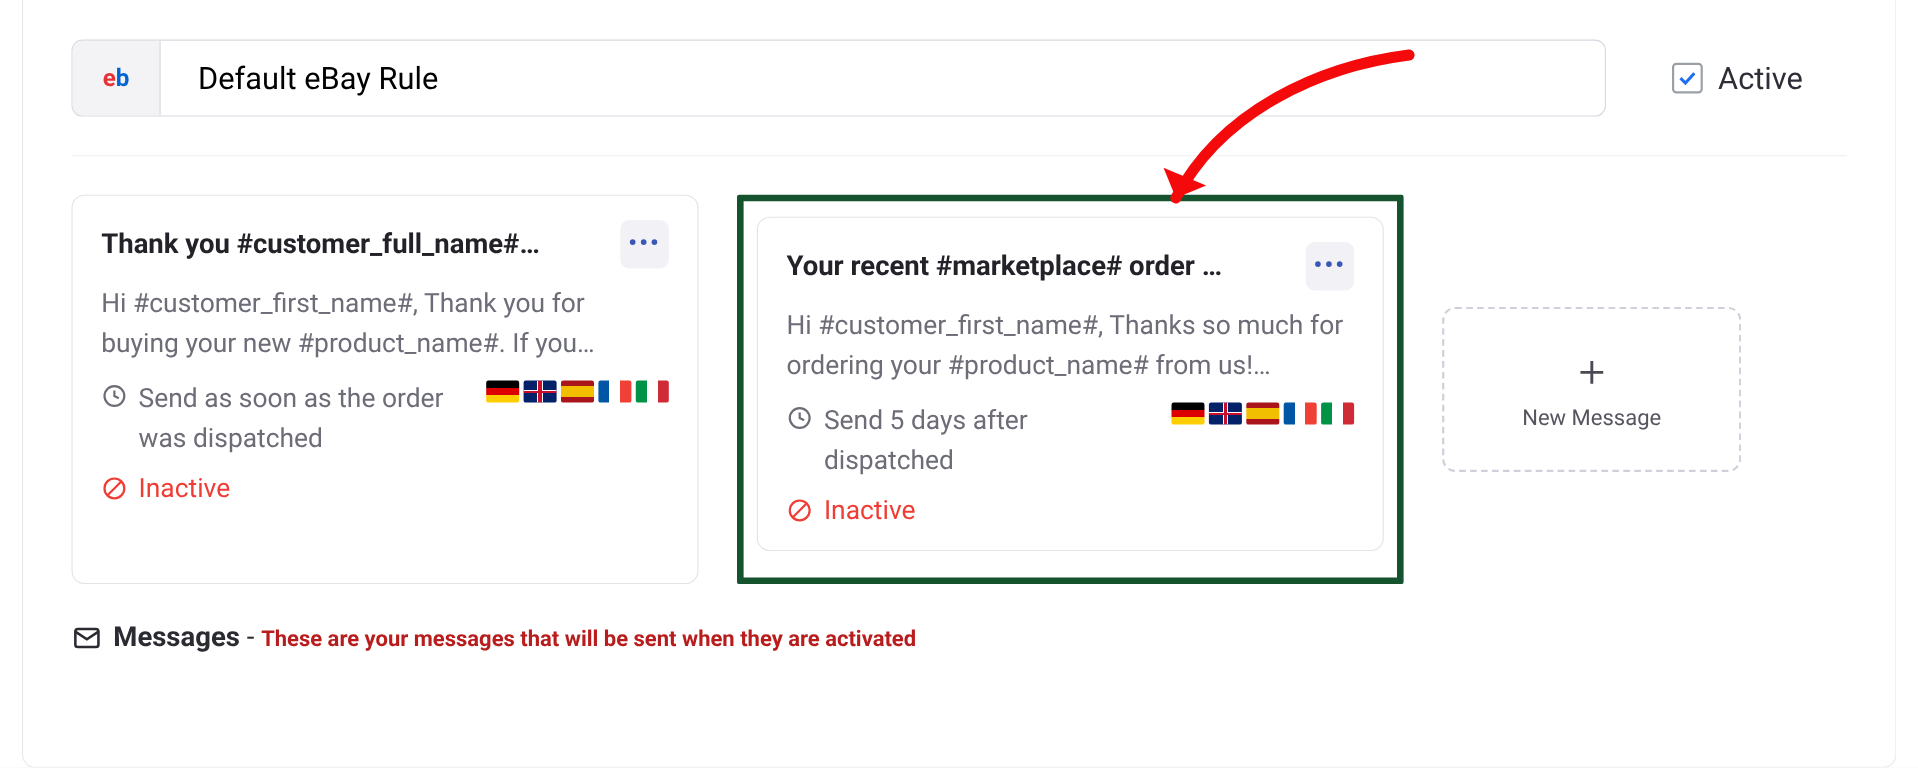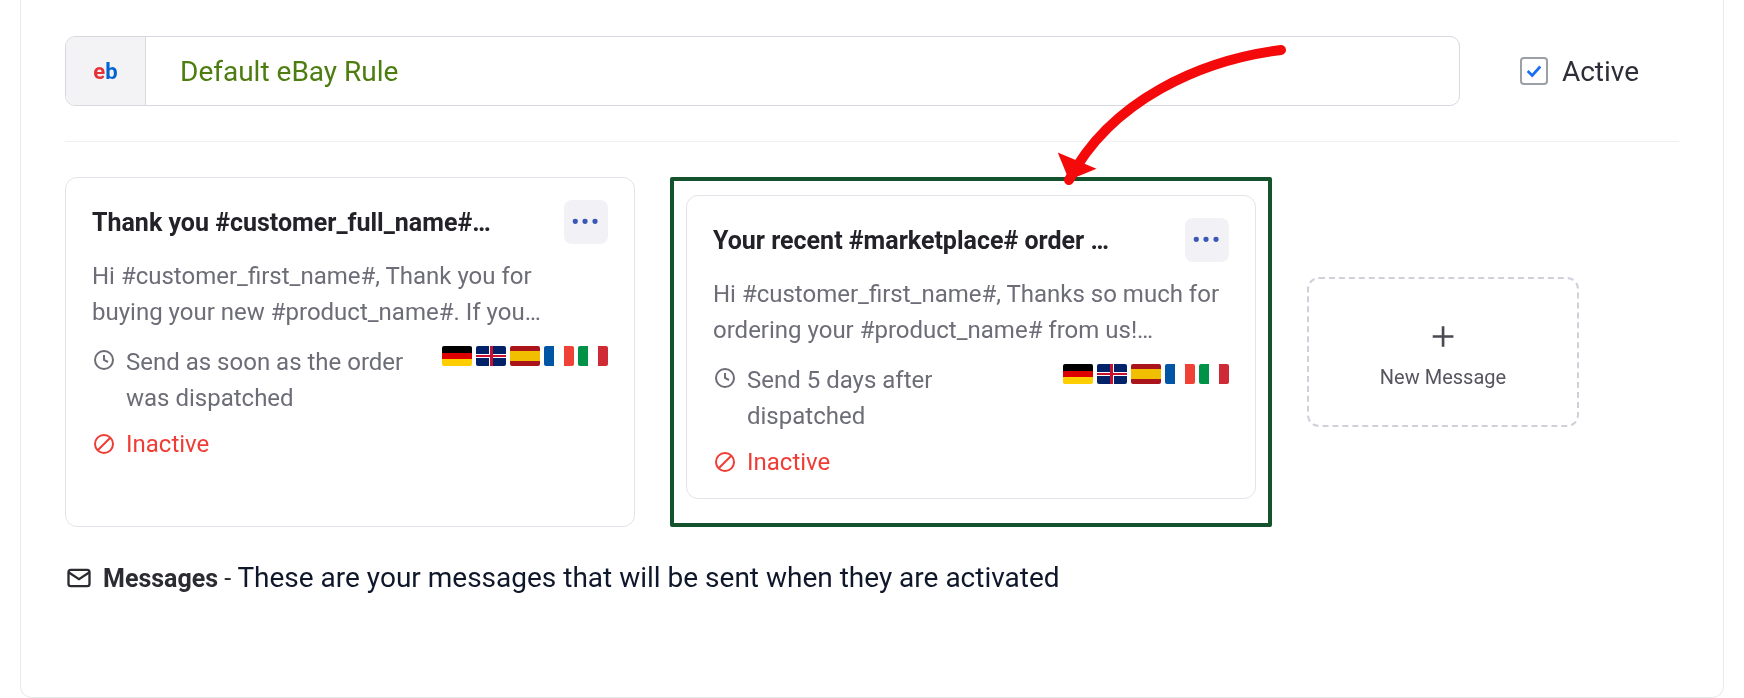--- a/index.html
+++ b/index.html
@@ -48,21 +48,21 @@
     font-size: 22px;
   }
   .rule-logo .e { color: #e53238; }
   .rule-logo .b { color: #0064d2; }
   .rule-title {
     flex: 1;
     display: flex;
     align-items: center;
     padding-left: 34px;
     font-size: 28px;
-    color: #4d7c0f;
+    color: #000000;
     font-weight: 400;
   }
   .active-check {
     display: flex;
     align-items: center;
     gap: 14px;
     font-size: 28px;
     color: #2e2e38;
     font-weight: 400;
     padding-right: 40px;
@@ -173,21 +173,21 @@
   .flag-it { background: linear-gradient(to right,#009246 33%,#fff 33% 66%,#ce2b37 66%); }
   .status-row {
     display: flex;
     align-items: center;
     gap: 10px;
     color: #ef3d35;
     font-size: 24px;
   }
   .status-row svg { stroke:#ef3d35; }
   .highlight-frame {
-    border: 4px solid #14532d;
+    border: 6px solid #14532d;
     border-radius: 2px;
     padding: 14px 12px 24px 12px;
   }
   .new-msg {
     border: 2px dashed #d0d0da;
     border-radius: 12px;
     width: 272px;
     display: flex;
     flex-direction: column;
     align-items: center;
@@ -201,21 +201,21 @@
   .new-msg .lbl { font-size: 20px; }
   .msgs-footer {
     display: flex;
     align-items: center;
     gap: 10px;
     margin-top: 34px;
     font-size: 25px;
     color: #2b2b32;
   }
   .msgs-footer .label { font-weight: 700; }
-  .msgs-footer .sub { color: #0f172a; font-weight: 400; font-size: 28px;}
+  .msgs-footer .sub { color: #b91c1c; font-weight: 700; font-size: 20px;}
   .arrow-svg {
     position: absolute;
     left: 1020px;
     top: 40px;
     pointer-events: none;
   }
 </style>
 </head>
 <body>
 

